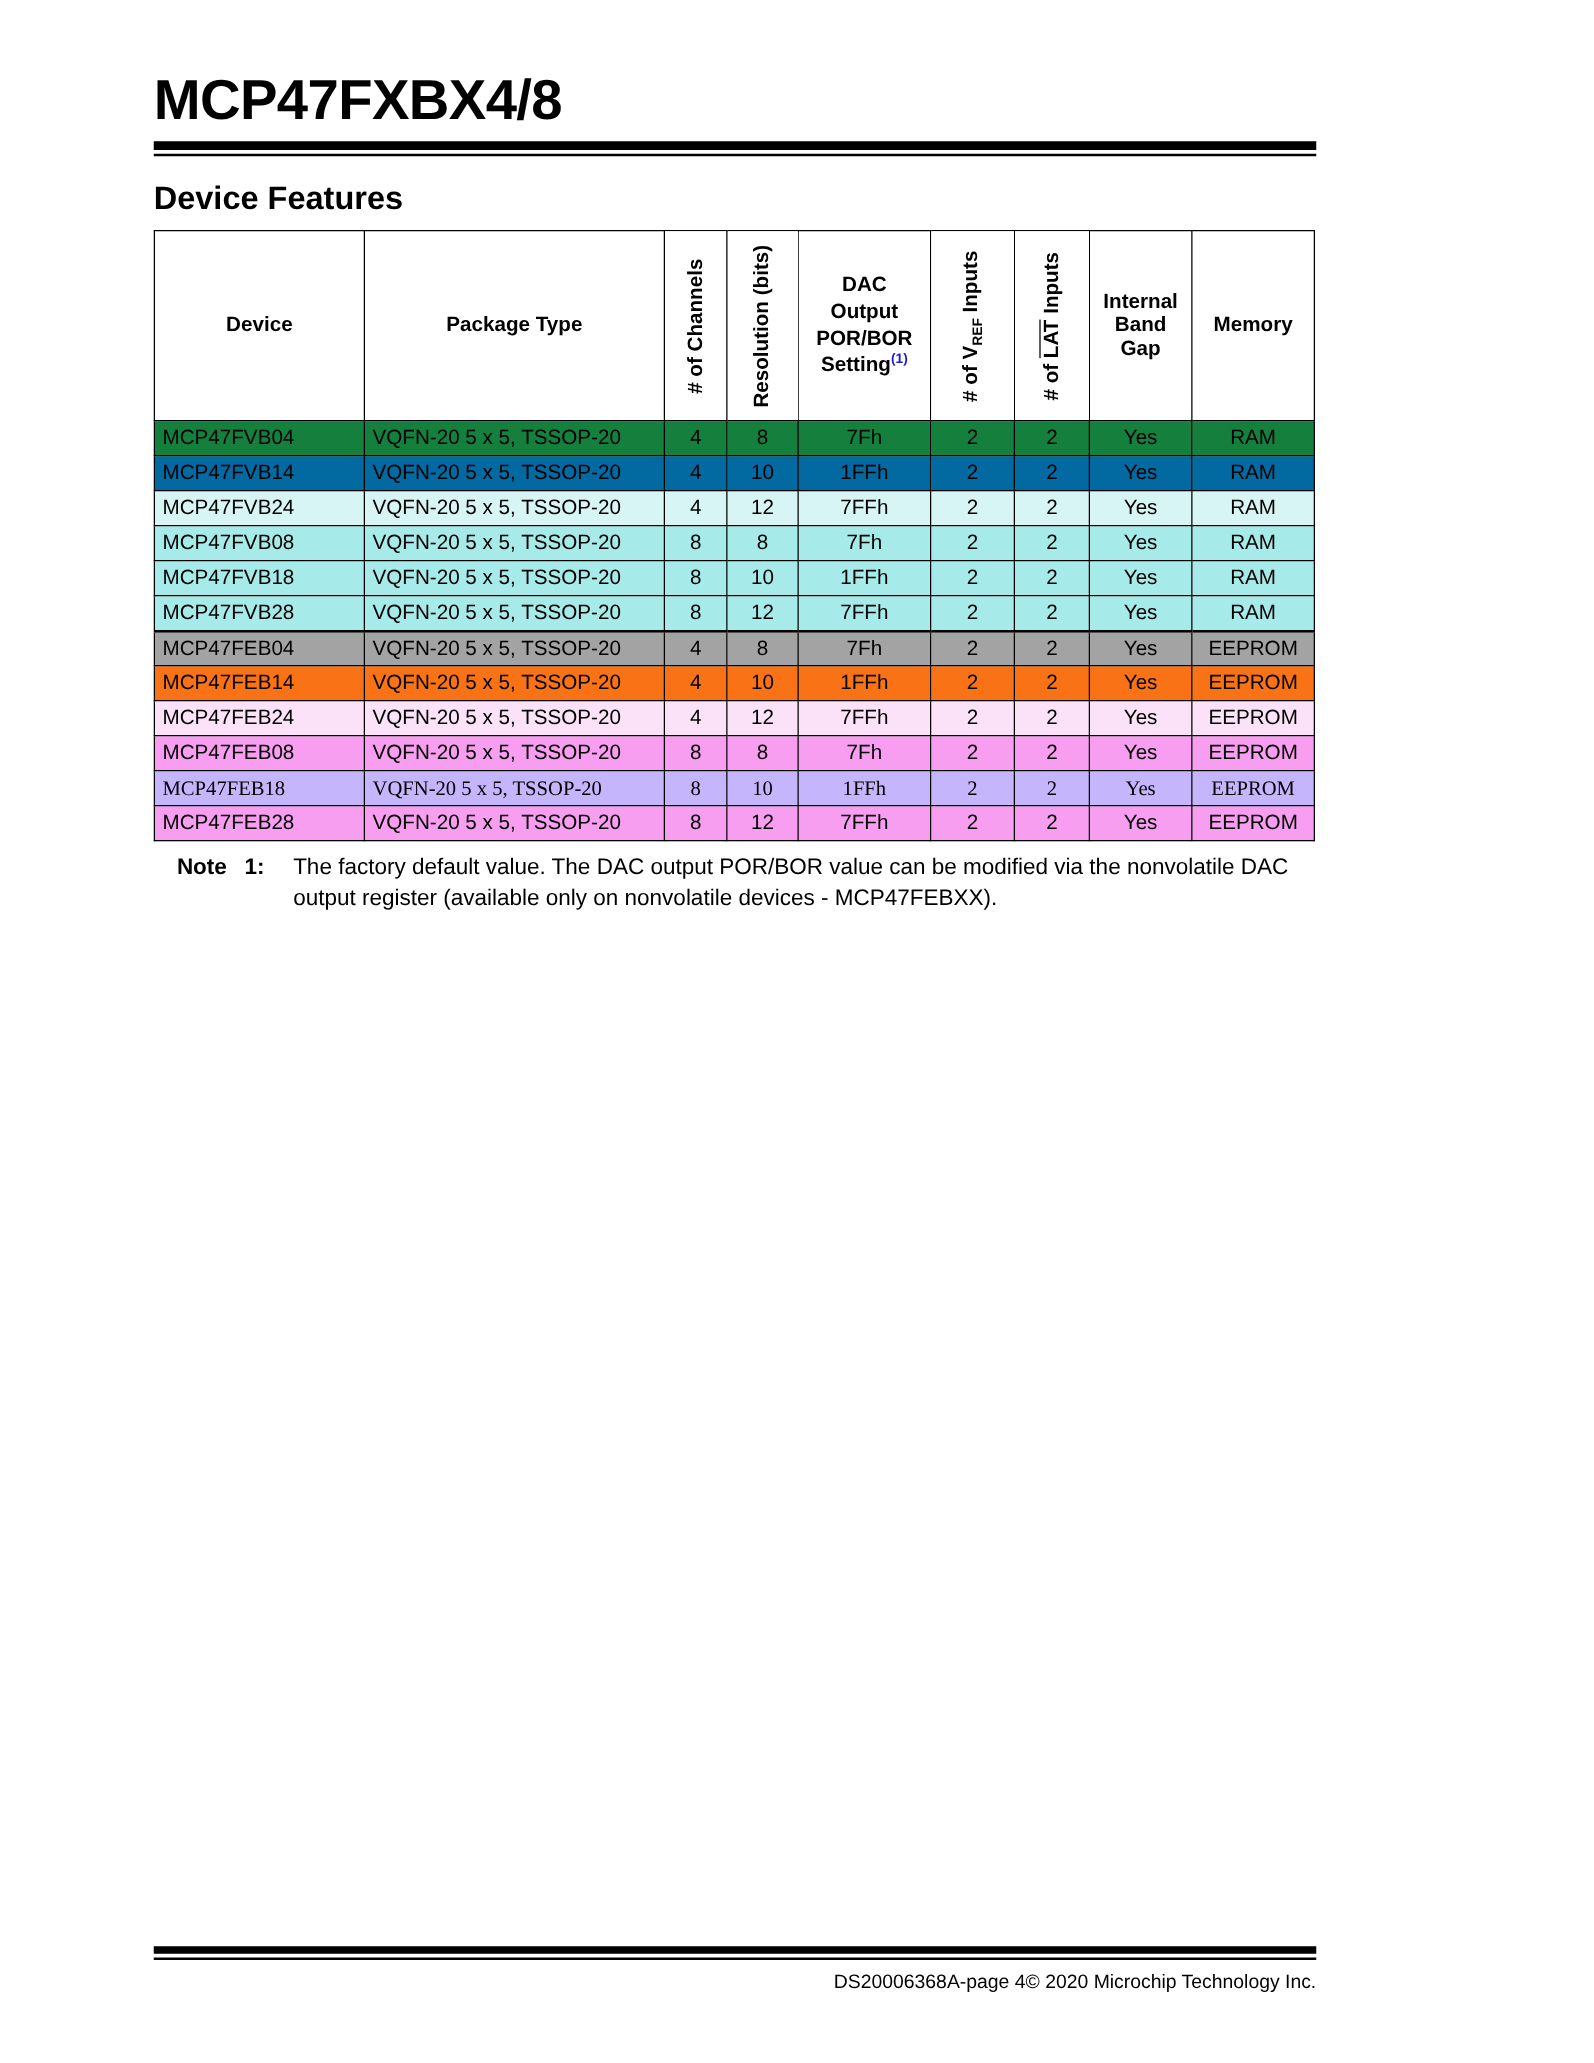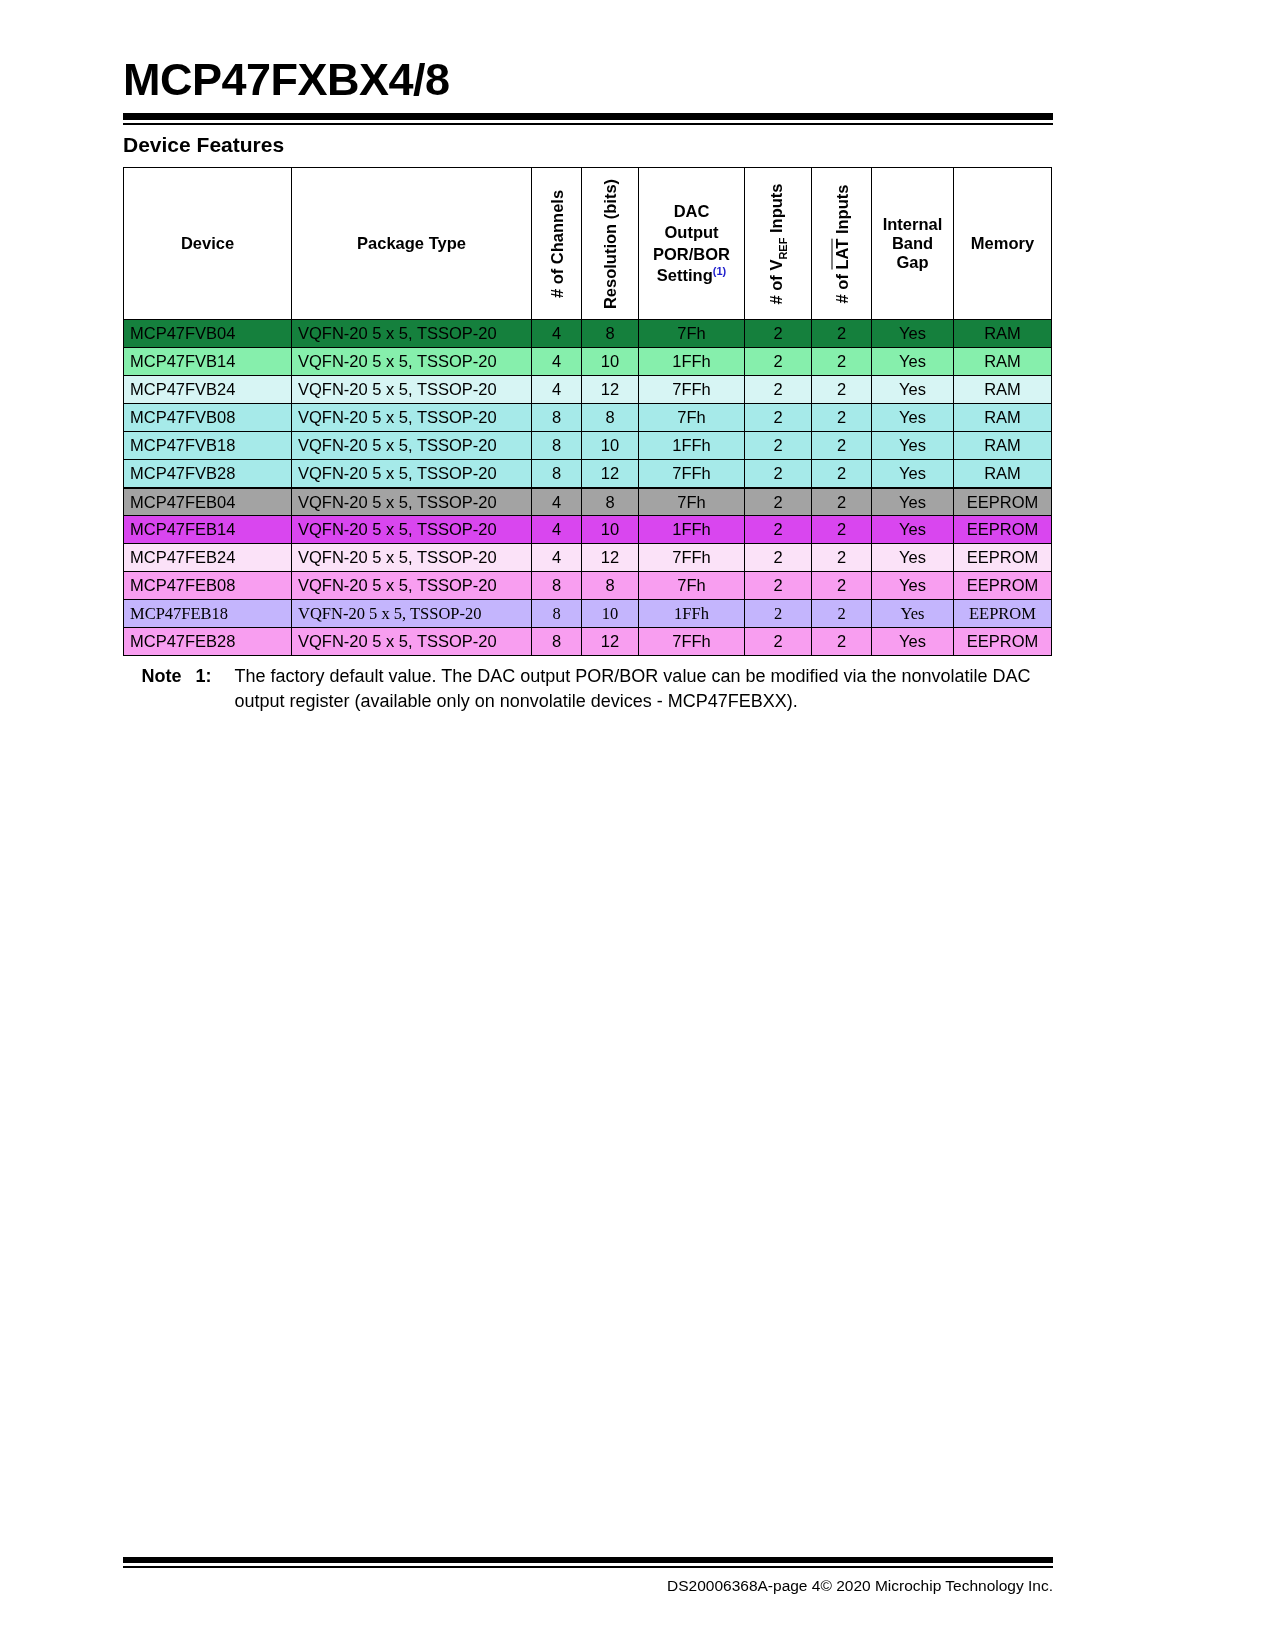--- a/index.html
+++ b/index.html
@@ -23,23 +23,23 @@
     margin-top: 40px;
     font-size: 45px;
     font-weight: bold;
     line-height: 1.05;
     letter-spacing: -0.5px;
   }
   .rule-thick { height: 7px; background: #000; margin-top: 10px; }
   .rule-thin  { height: 2px; background: #000; margin-top: 3px; }
   .footer .rule-thick { margin-top: 0; height: 6px; }
   .section-heading {
-    margin-top: 8px;
+    margin-top: 18px;
     margin-bottom: 10px;
-    font-size: 21px;
+    font-size: 26px;
     font-weight: bold;
   }
   table.features-table {
     border-collapse: collapse;
     table-layout: fixed;
     width: 928px;
     font-size: 16.5px;
   }
   .features-table th, .features-table td {
     border: 1px solid #000;
@@ -171,21 +171,21 @@
             <td class="al">MCP47FVB04</td>
             <td class="al">VQFN-20 5 x 5, TSSOP-20</td>
             <td class="ac">4</td>
             <td class="ac">8</td>
             <td class="ac">7Fh</td>
             <td class="ac">2</td>
             <td class="ac">2</td>
             <td class="ac">Yes</td>
             <td class="ac">RAM</td>
           </tr>
-          <tr style="background: #86efac;">
+          <tr style="background: #0369a1;">
             <td class="al">MCP47FVB14</td>
             <td class="al">VQFN-20 5 x 5, TSSOP-20</td>
             <td class="ac">4</td>
             <td class="ac">10</td>
             <td class="ac">1FFh</td>
             <td class="ac">2</td>
             <td class="ac">2</td>
             <td class="ac">Yes</td>
             <td class="ac">RAM</td>
           </tr>
@@ -237,21 +237,21 @@
             <td class="al">MCP47FEB04</td>
             <td class="al">VQFN-20 5 x 5, TSSOP-20</td>
             <td class="ac">4</td>
             <td class="ac">8</td>
             <td class="ac">7Fh</td>
             <td class="ac">2</td>
             <td class="ac">2</td>
             <td class="ac">Yes</td>
             <td class="ac">EEPROM</td>
           </tr>
-          <tr style="background: #d946ef; margin-left: 24px;">
+          <tr style="background: #f97316; margin-left: 24px;">
             <td class="al">MCP47FEB14</td>
             <td class="al">VQFN-20 5 x 5, TSSOP-20</td>
             <td class="ac">4</td>
             <td class="ac">10</td>
             <td class="ac">1FFh</td>
             <td class="ac">2</td>
             <td class="ac">2</td>
             <td class="ac">Yes</td>
             <td class="ac">EEPROM</td>
           </tr>

